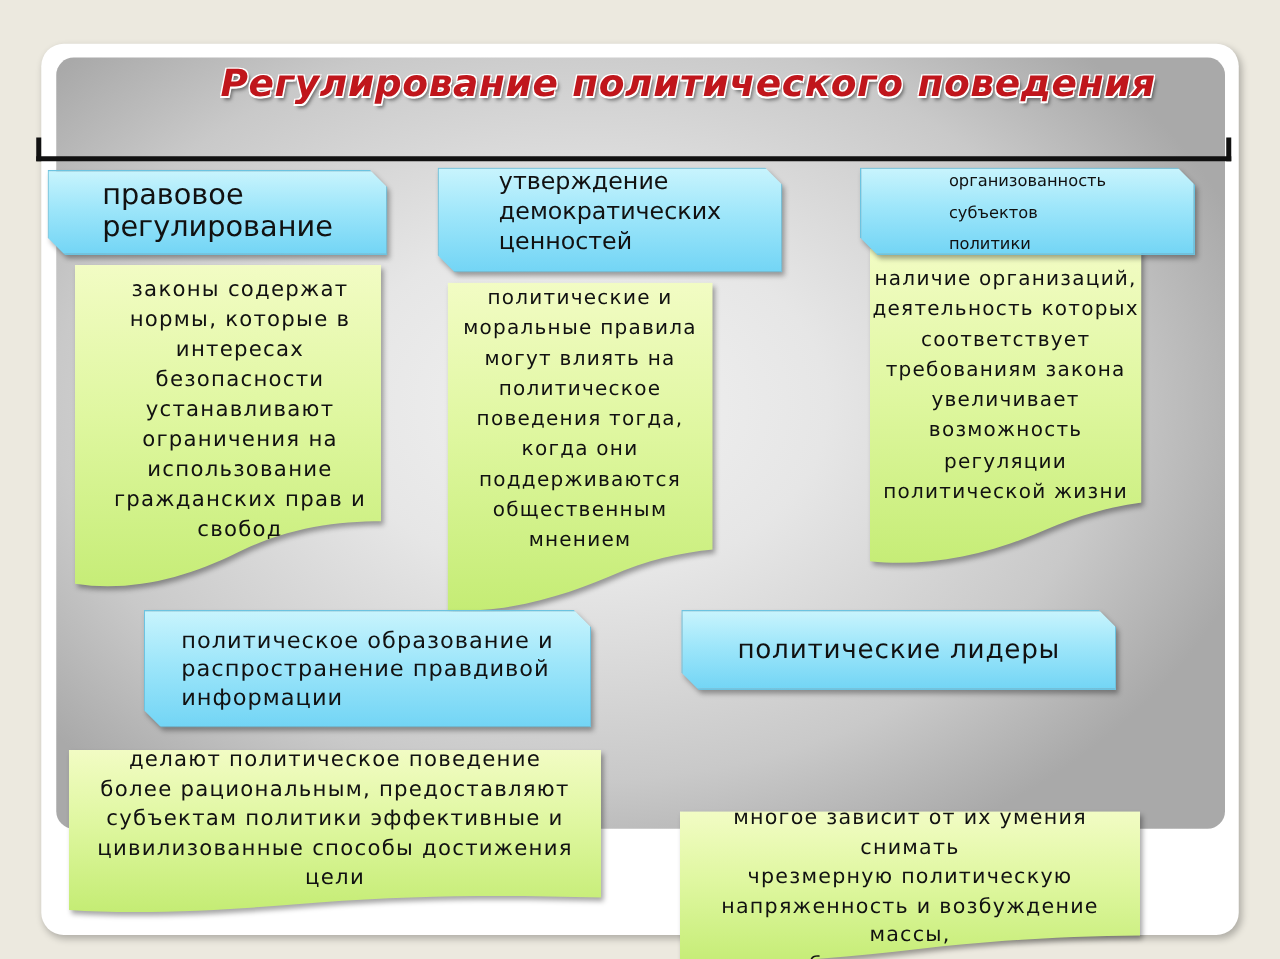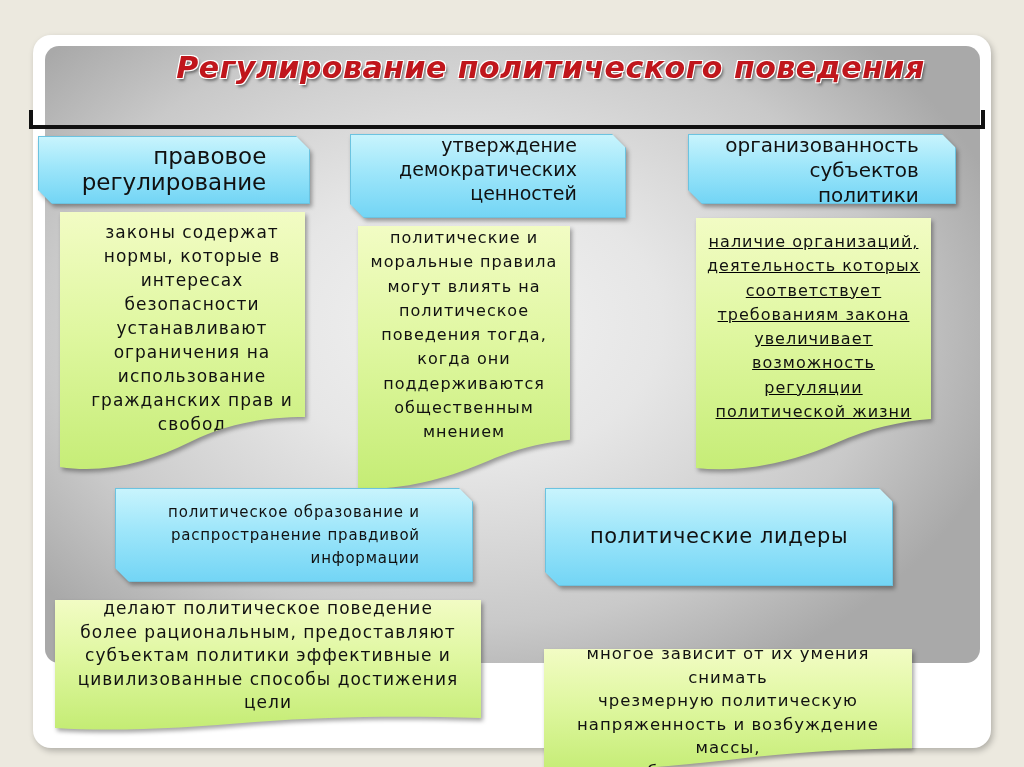--- a/index.html
+++ b/index.html
@@ -43,21 +43,21 @@
     border-left: 4px solid #111;
     border-right: 4px solid #111;
     border-bottom: 4px solid #111;
   }
   .blue {
     position: absolute;
     background: linear-gradient(180deg, #c8f4fd 0%, #9ee6fa 45%, #73d5f5 100%);
     border: 1px solid #6cc3e0;
     clip-path: polygon(0 0, calc(100% - 14px) 0, 100% 14px, 100% 100%, 14px 100%, 0 calc(100% - 14px));
     display: flex; align-items: center; justify-content: center;
-    text-align: right;
+    text-align: left;
     color: #111;
     filter: drop-shadow(2px 3px 2px rgba(0,0,0,0.35));
     line-height: 1.12;
   }
   .blue-wrap {
     position: absolute;
     filter: drop-shadow(2px 3px 2px rgba(0,0,0,0.35));
   }
   .blue-wrap .blue { position: static; filter: none; width: 100%; height: 100%; box-sizing: border-box; }
   .green {
@@ -123,58 +123,58 @@
   </div>
 </div>
 <div class="blue-wrap" style="left:350px; top:134px; width:276px; height:84px;">
   <div class="blue" style="font-size:19px; align-items:flex-start; padding-top:0px; overflow:hidden;">
     <span class="t" style="line-height:24px; margin-top:-2px;">утверждение
 демократических
 ценностей</span>
   </div>
 </div>
 
-<div class="green-wrap" style="left:696px; top:218px; width:235px; height:260px;text-decoration:underline;">
+<div class="green-wrap" style="left:696px; top:199px; width:217px; height:260px;">
   <div class="green" style="padding-top:12px; font-size:16px; line-height:24.3px; clip-path: path('M0 0 L265 0 L265 200 C225 200 185 205 140 225 C95 245 45 255 0 250 Z');">
     <span class="t">наличие организаций,
 деятельность которых
 соответствует
 требованиям закона
 увеличивает
 возможность
 регуляции
 политической жизни</span>
   </div>
 </div>
 <div class="blue-wrap" style="left:688px; top:134px; width:268px; height:70px;">
-  <div class="blue" style="font-size:20px; align-items:flex-start; overflow:hidden;">
+  <div class="blue" style="font-size:13px; align-items:flex-start; overflow:hidden;">
     <span class="t" style="line-height:25px; margin-top:-2px;">организованность
 субъектов
 политики</span>
   </div>
 </div>
 
 <div class="blue-wrap" style="left:115px; top:488px; width:358px; height:94px;">
-  <div class="blue" style="font-size:15px; letter-spacing:0.8px; line-height:23px;">
+  <div class="blue" style="font-size:18px; letter-spacing:0.8px; line-height:23px;">
     <span class="t">политическое образование и
 распространение правдивой
 информации</span>
   </div>
 </div>
 <div class="green-wrap" style="left:55px; top:600px; width:426px; height:130px;">
   <div class="green" style="padding-top:2px; font-size:17px; line-height:23.5px; clip-path: path('M0 0 L426 0 L426 118 C350 116 280 116 200 122 C130 128 60 132 0 128 Z'); overflow:hidden;">
     <span class="t" style="margin-top:-5px;">делают политическое поведение
 более рациональным, предоставляют
 субъектам политики эффективные и
 цивилизованные способы достижения
 цели</span>
   </div>
 </div>
 
-<div class="blue-wrap" style="left:545px; top:488px; width:348px; height:98px;">
+<div class="blue-wrap" style="left:545px; top:488px; width:348px; height:64px;">
   <div class="blue" style="font-size:21px; letter-spacing:0.6px;">
     <span class="t">политические лидеры</span>
   </div>
 </div>
 <div class="green-wrap" style="left:544px; top:601px; width:368px; height:125px;margin-top:48px;">
   <div class="green" style="padding-top:0px; font-size:16.5px; line-height:23.5px; clip-path: path('M0 0 L428 0 L428 100 C360 98 290 100 210 108 C140 116 70 124 0 120 Z'); overflow:hidden;">
     <span class="t" style="margin-top:-7px;">многое зависит от их умения снимать
 чрезмерную политическую
 напряженность и возбуждение массы,
 способности вести за собой

